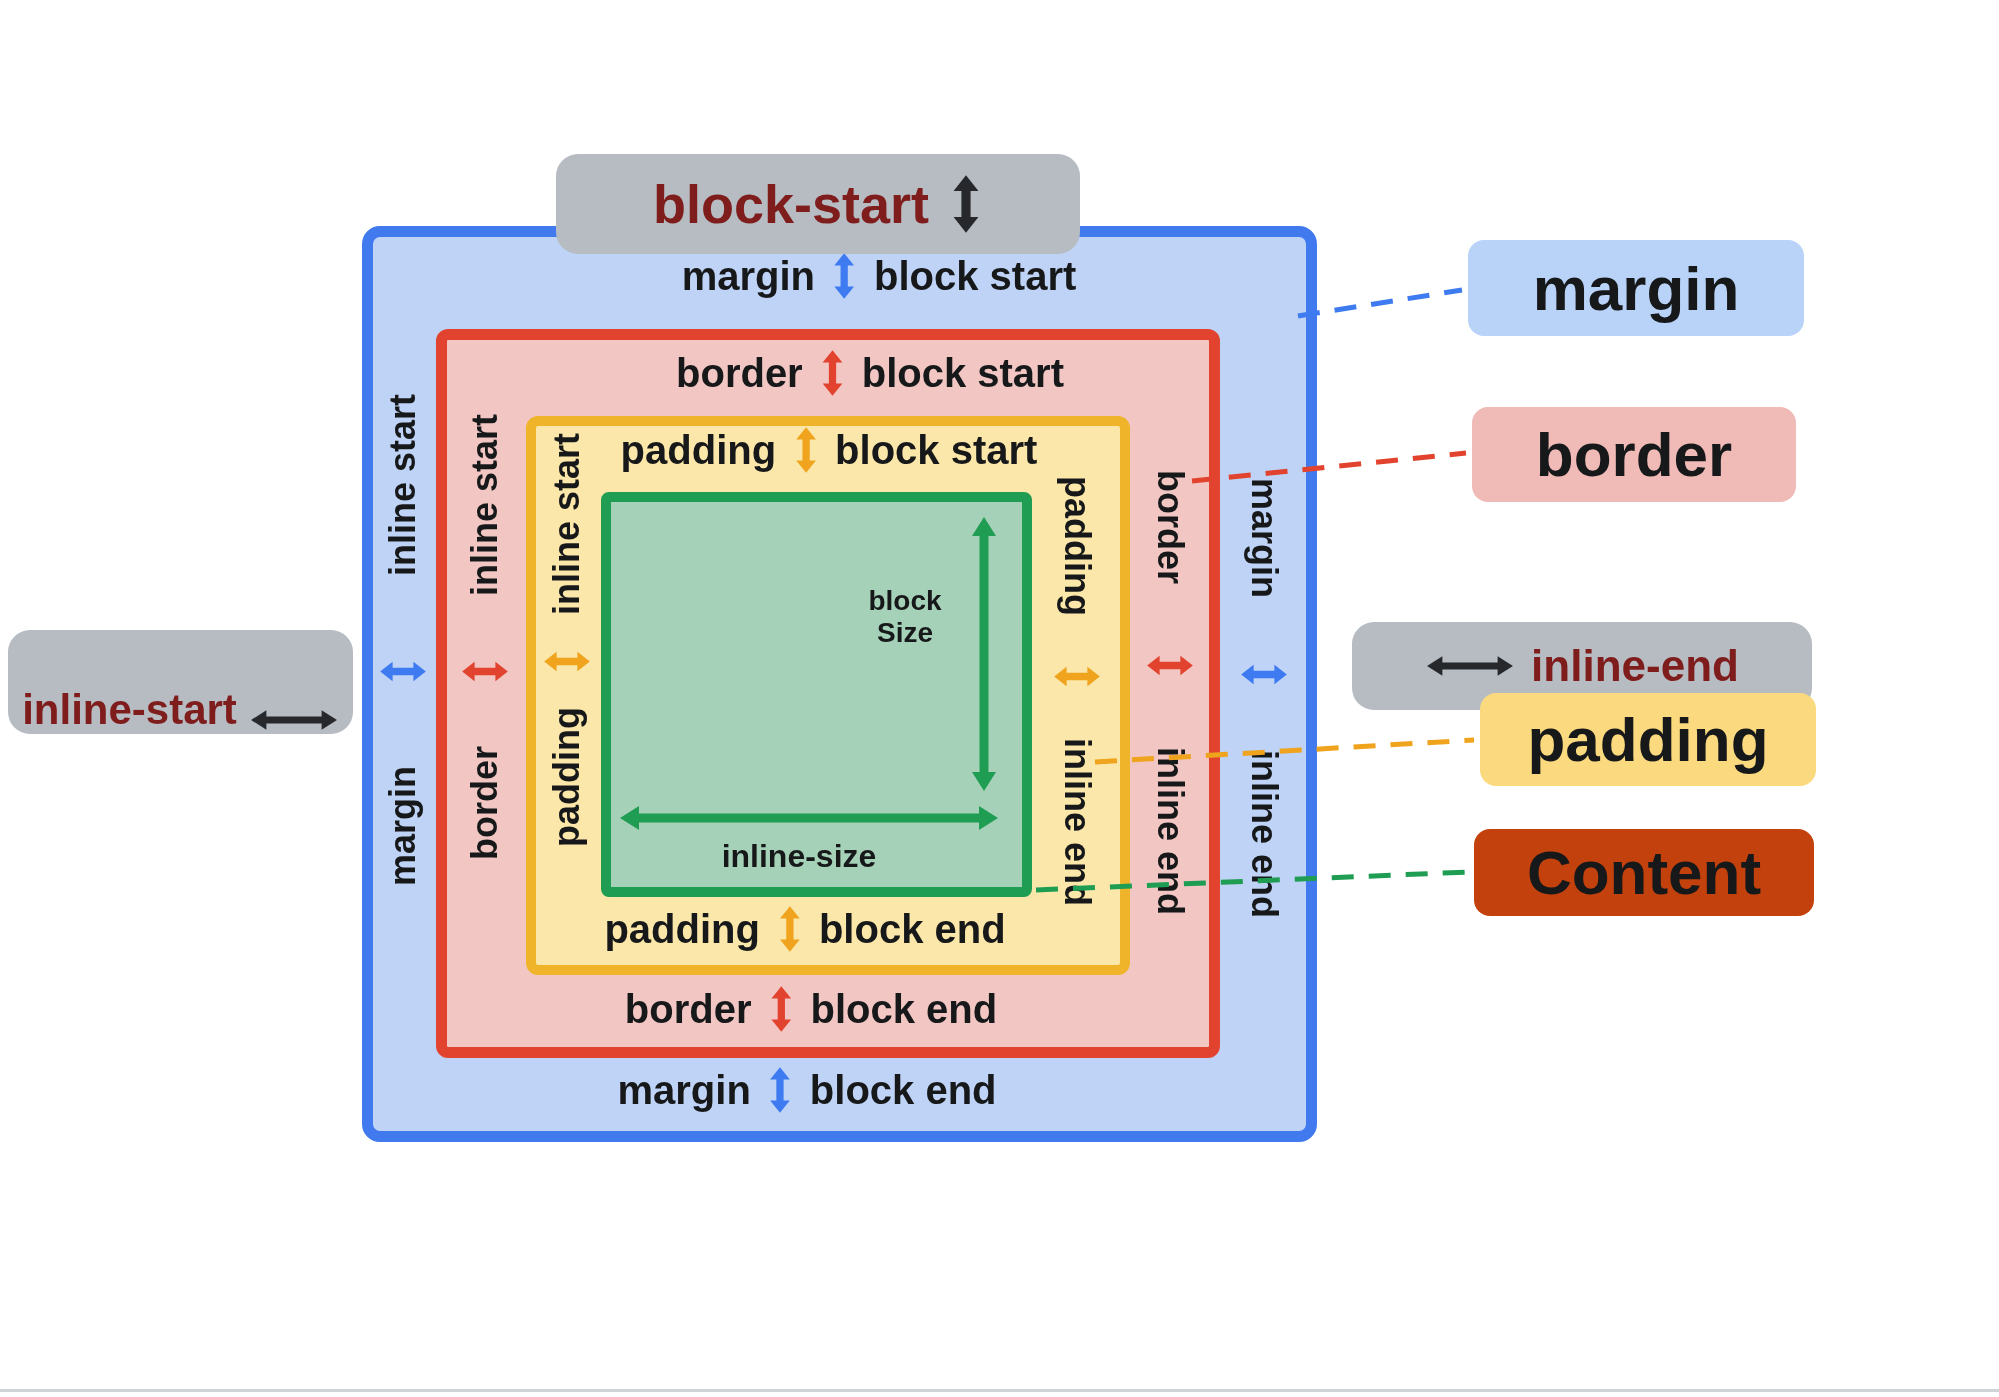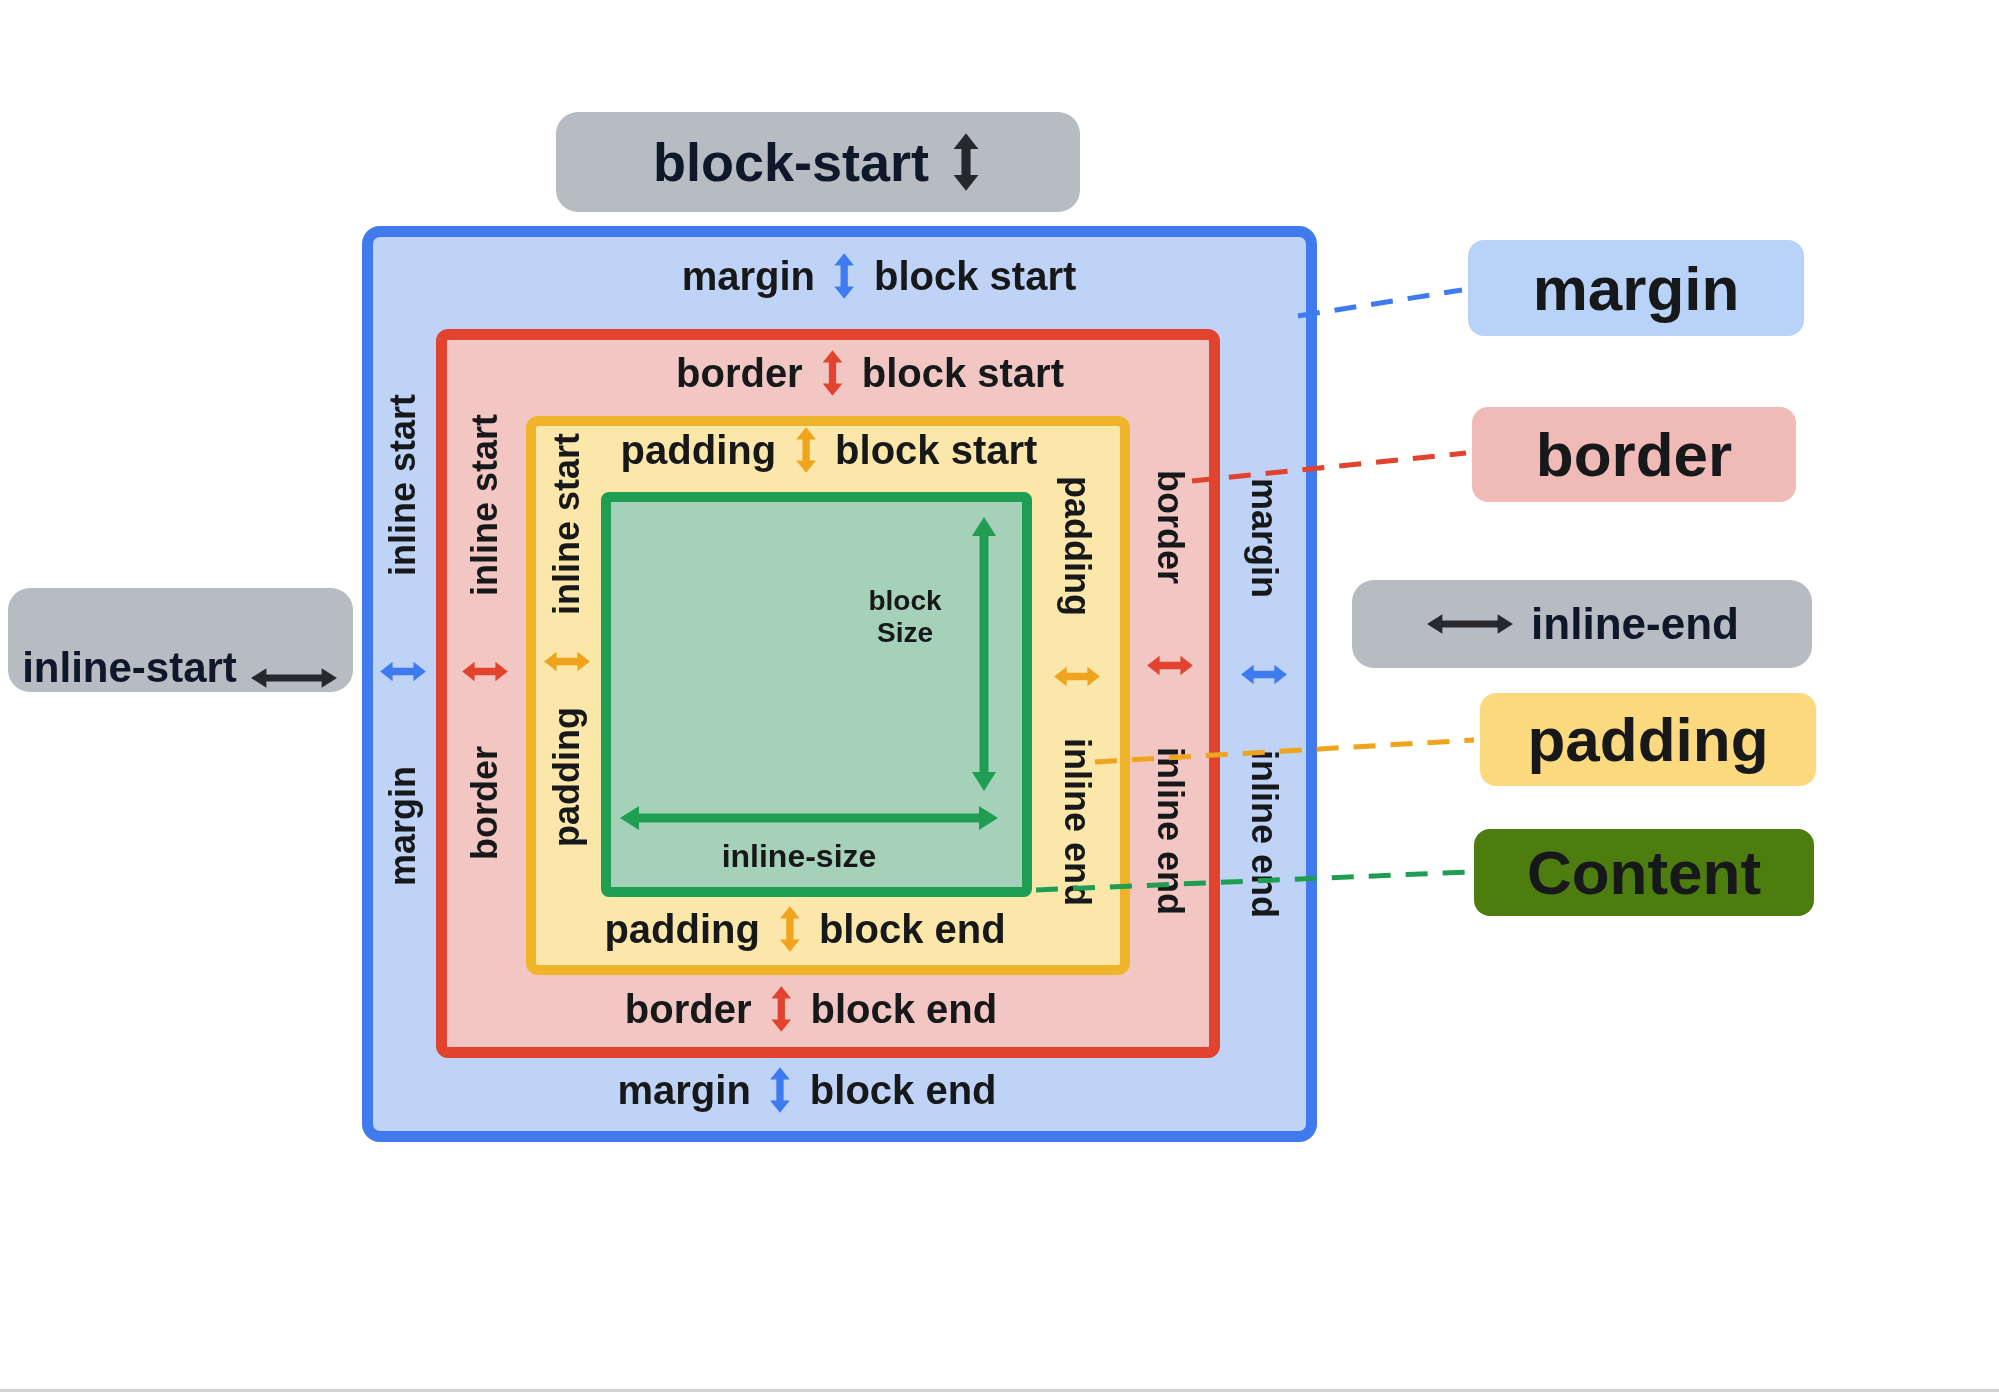--- a/index.html
+++ b/index.html
@@ -37,33 +37,33 @@
   
   #block-size-label{position:absolute;left:815px;top:585px;width:180px;text-align:center;
                     font-size:28px;font-weight:700;line-height:1.15;}
   #block-size-arrow{position:absolute;left:966px;top:515px;}
   #inline-size-arrow{position:absolute;left:618px;top:800px;}
   #inline-size-label{position:absolute;left:799px;top:838px;transform:translateX(-50%);
                      font-size:32px;font-weight:700;white-space:nowrap;}
 
   
   .pill{position:absolute;background:#b6bcc2;border-radius:22px;display:flex;align-items:center;
-        justify-content:center;gap:20px;font-weight:700;color:#0f172a;white-space:nowrap;}
+        justify-content:center;gap:20px;font-weight:700;color:#7f1d1d;white-space:nowrap;margin-top:42px;}
   #pill-block-start {left:556px;top:112px;width:524px;height:100px;font-size:54px;}
   #pill-block-end   {left:595px;top:1155px;width:450px;height:104px;font-size:54px;}
   #pill-inline-start{left:8px;top:588px;width:345px;height:104px;font-size:42px;gap:12px;align-items:flex-end;}
   #pill-inline-end  {left:1352px;top:580px;width:460px;height:88px;font-size:44px;gap:16px;}
 
   
   .legend-pill{position:absolute;border-radius:16px;display:flex;align-items:center;justify-content:center;
                font-weight:700;font-size:62px;color:#17181a;}
   #lg-margin {left:1468px;top:240px;width:336px;height:96px;background:#b9d3f8;}
   #lg-border {left:1472px;top:407px;width:324px;height:95px;background:#f0bab6;}
   #lg-padding{left:1480px;top:693px;width:336px;height:93px;background:#fbd97f;}
-  #lg-content{left:1474px;top:829px;width:340px;height:87px;background:#4d7c0f;}
+  #lg-content{left:1474px;top:829px;width:340px;height:87px;background:#c2410c;}
 
   
   .ar .s {stroke:currentColor;stroke-width:7;fill:none;stroke-linecap:round;}
   .ar .s2{stroke:currentColor;stroke-width:9;fill:none;stroke-linecap:round;}
   .ar .f {fill:currentColor;}
   .c-blue{color:#3f7bf0}.c-red{color:#e2432f}.c-yellow{color:#f0a31c}.c-green{color:#1f9d52}.c-black{color:#26282b}
 
   .overlay{position:absolute;left:0;top:0;pointer-events:none;}
   #bottom-divider{position:absolute;left:0;top:1389px;width:1999px;height:3px;background:#cfd3d6;}
 </style>

